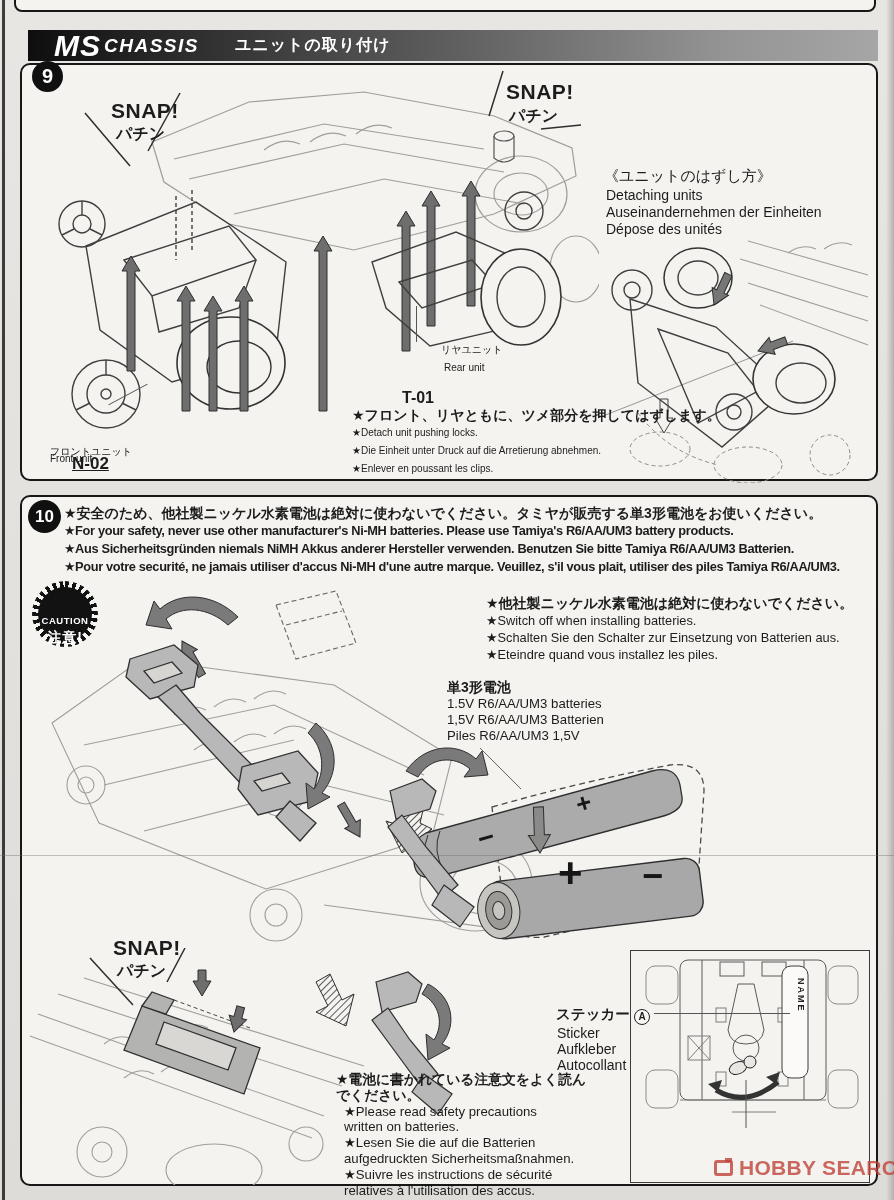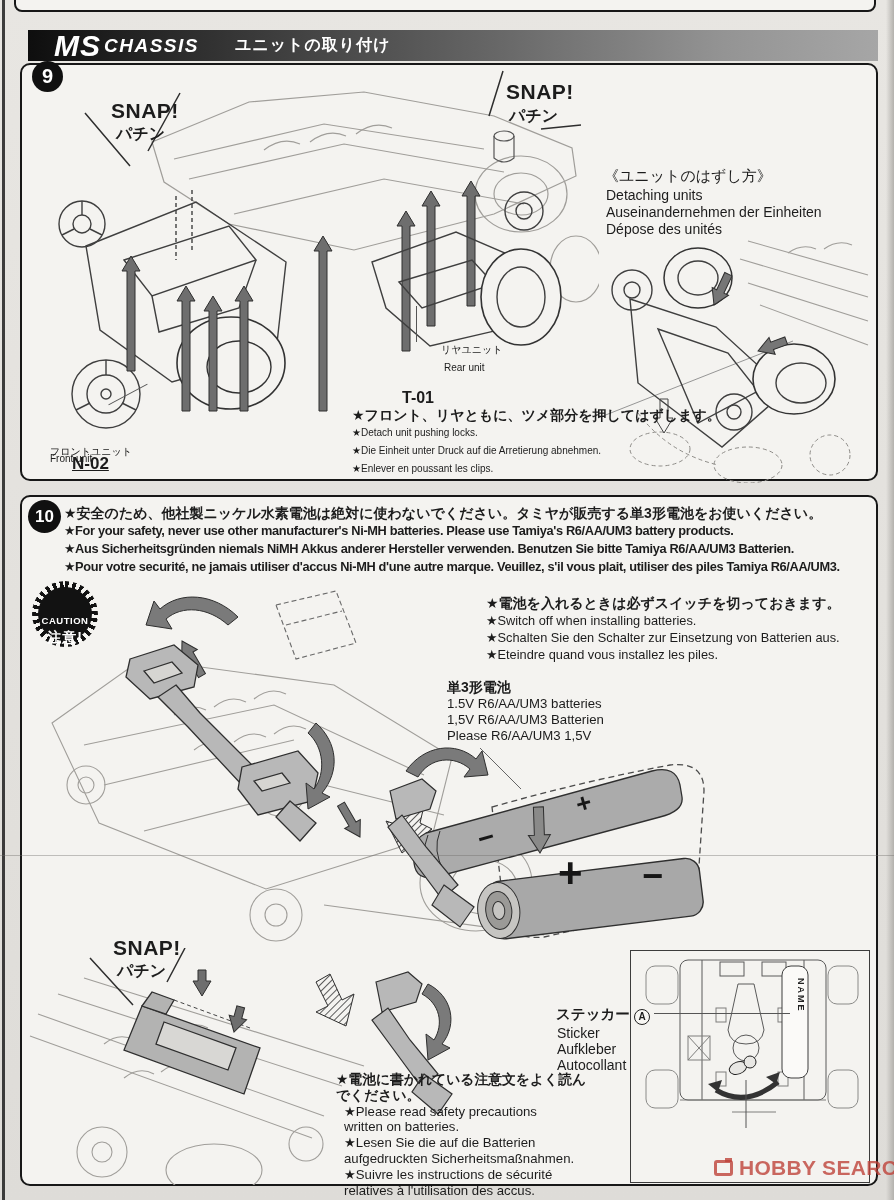--- a/index.html
+++ b/index.html
@@ -193,31 +193,31 @@
     <div class="warn-lat">★Aus Sicherheitsgründen niemals NiMH Akkus anderer Hersteller verwenden. Benutzen Sie bitte Tamiya R6/AA/UM3 Batterien.</div>
     <div class="warn-lat">★Pour votre securité, ne jamais utiliser d'accus Ni-MH d'une autre marque. Veuillez, s'il vous plait, utiliser des piles Tamiya R6/AA/UM3.</div>
   </div>
 
   <div class="starburst">
     <span class="cau-jp">注意!</span>
     <span class="cau-en">CAUTION</span>
   </div>
 
   <div class="warnlist swoff" style="left:486px;top:595px;">
-    <div class="jp">★電池を入れるときは必ずスイッチを切っておきます。</div>
+    <div class="jp">★他社製ニッケル水素電池は絶対に使わないでください。</div>
     <div class="lat">★Switch off when installing batteries.</div>
     <div class="lat">★Schalten Sie den Schalter zur Einsetzung von Batterien aus.</div>
     <div class="lat">★Eteindre quand vous installez les piles.</div>
   </div>
 
   <div class="warnlist" style="left:447px;top:679px;">
     <div class="jp" style="font-size:14px;line-height:17px;">単3形電池</div>
     <div style="font-size:13.2px;line-height:16px;">1.5V R6/AA/UM3 batteries</div>
     <div style="font-size:13.2px;line-height:16px;">1,5V R6/AA/UM3 Batterien</div>
-    <div style="font-size:13.2px;line-height:16px;">Please R6/AA/UM3 1,5V</div>
+    <div style="font-size:13.2px;line-height:16px;">Piles R6/AA/UM3 1,5V</div>
   </div>
 
   <svg style="left:24px;top:585px;" width="688" height="362" viewBox="0 0 688 362">
     <defs>
       <pattern id="hatchC" width="5" height="5" patternUnits="userSpaceOnUse" patternTransform="rotate(45)">
         <rect width="5" height="5" fill="#f4f3f0"></rect>
           <line x1="0" y1="0" x2="0" y2="5" stroke="#5a5a5a" stroke-width="2"></line>
       </pattern>
     </defs>
     <g stroke="#a09e9a" fill="none" stroke-width="1.1">

